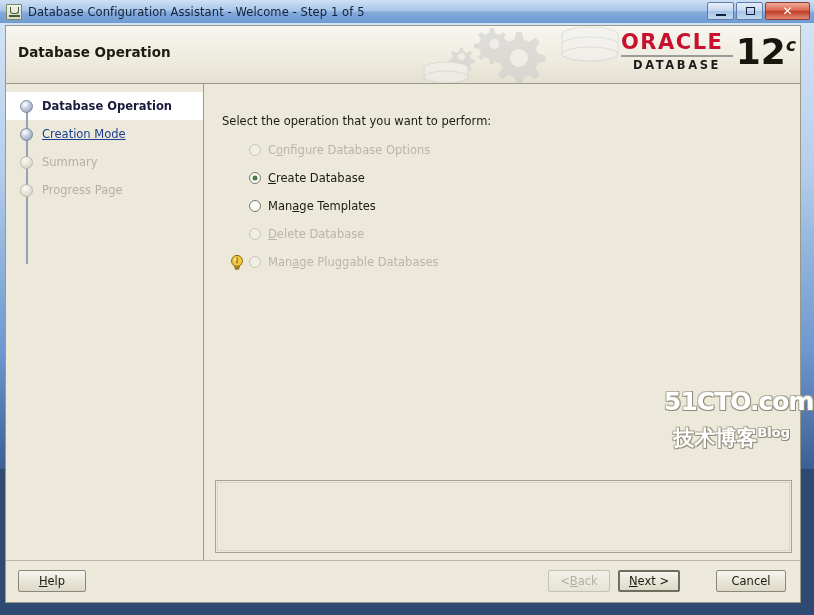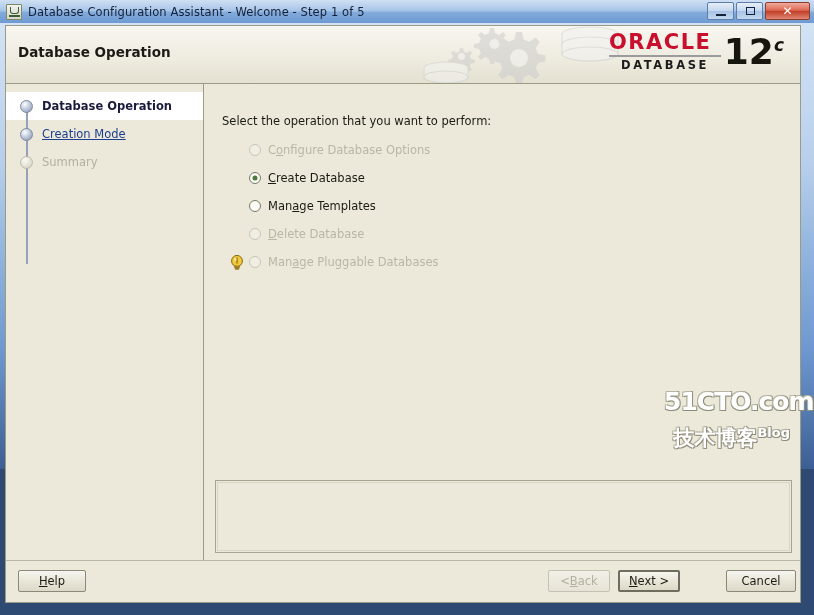--- a/index.html
+++ b/index.html
@@ -38,21 +38,21 @@
 
   
   .client{position:absolute;left:5px;top:25px;width:796px;height:578px;
           background:#ece9da;border:1px solid #9a9a86;box-sizing:border-box;overflow:hidden;}
 
   
   .banner{position:relative;height:57px;background:linear-gradient(180deg,#f7f6f0 0%,#eeebdf 60%,#e4e1d2 100%);
           border-bottom:1px solid #9a9a86;overflow:hidden;}
   .banner-title{position:absolute;left:12px;top:18px;font-size:13.5px;font-weight:bold;color:#1b1b14;}
   .gears{position:absolute;right:150px;top:-6px;width:230px;height:66px;opacity:.5;}
-  .oracle-logo{position:absolute;right:16px;top:6px;width:175px;height:46px;}
+  .oracle-logo{position:absolute;right:4px;top:6px;width:175px;height:46px;}
   .o-word{font-family:"DejaVu Sans","Liberation Sans",sans-serif;font-size:21px;font-weight:bold;
           color:#c8102e;letter-spacing:1.5px;line-height:1;}
   .o-rule{height:2px;background:#9b9b9b;margin:2px 0 1px 0;width:112px;}
   .o-db{font-size:11.5px;font-weight:bold;color:#1b1b1b;letter-spacing:2.6px;text-align:center;width:112px;}
   .o-ver{position:absolute;right:0;top:2px;font-size:36px;font-weight:bold;color:#16160f;line-height:1;}
   .o-ver sup{font-size:17px;font-style:italic;font-weight:bold;vertical-align:super;}
 
   
   .body-split{position:absolute;left:0;top:58px;right:0;bottom:41px;}
   .sidebar{position:absolute;left:0;top:0;width:198px;bottom:0;background:#ece9da;
@@ -100,21 +100,21 @@
   .btn{position:absolute;top:9px;height:22px;box-sizing:border-box;font-size:11.5px;color:#1b1b14;
        border:1px solid #8a8878;border-radius:2px;
        background:linear-gradient(180deg,#f6f5ef 0%,#e8e5d6 55%,#dcd9c9 100%);
        display:flex;align-items:center;justify-content:center;}
   .btn.dis{color:#b3b0a0;border-color:#c4c2b2;
        background:linear-gradient(180deg,#f1efe7,#e7e4d6);}
   .btn.focus{border:2px solid #6f6d5e;}
   .btn-help{left:12px;width:68px;}
   .btn-back{right:190px;width:62px;}
   .btn-next{right:120px;width:62px;}
-  .btn-cancel{right:4px;width:70px;}
+  .btn-cancel{right:14px;width:70px;}
 
   
   .wm{position:absolute;right:24px;bottom:18px;width:126px;height:62px;z-index:40;
       pointer-events:none;text-align:center;}
   .wm-1{font-family:"DejaVu Sans","Liberation Sans",sans-serif;font-size:25px;font-weight:bold;
         color:#ffffff;line-height:1;letter-spacing:-1px;
         text-shadow:1px 1px 0 #8d8a78,-1px -1px 0 #b8b5a2,1px -1px 0 #9c9987,-1px 1px 0 #9c9987;}
   .wm-2{margin-top:12px;font-size:21px;font-weight:bold;color:#ffffff;line-height:1;
         text-shadow:1px 1px 0 #8d8a78,-1px -1px 0 #b8b5a2,1px -1px 0 #9c9987,-1px 1px 0 #9c9987;text-align:right;}
   .wm-2 .blog{font-size:13px;vertical-align:super;}
@@ -191,20 +191,24 @@
             <span class="bullet done"></span>
             <span class="step-label">Creation Mode</span>
           </div>
 
 
           <div class="step disabled">
             <span class="bullet off"></span>
             <span class="step-label">Summary</span>
           </div>
 
+          <div class="step disabled">
+            <span class="bullet off"></span>
+            <span class="step-label">Progress Page</span>
+          </div>
         </div>
       </div>
 
       <div class="content">
         <div class="intro">Select the operation that you want to perform:</div>
 
         <div class="radios">
 
           <div class="radio-row">
             <span class="radio dis"></span>

